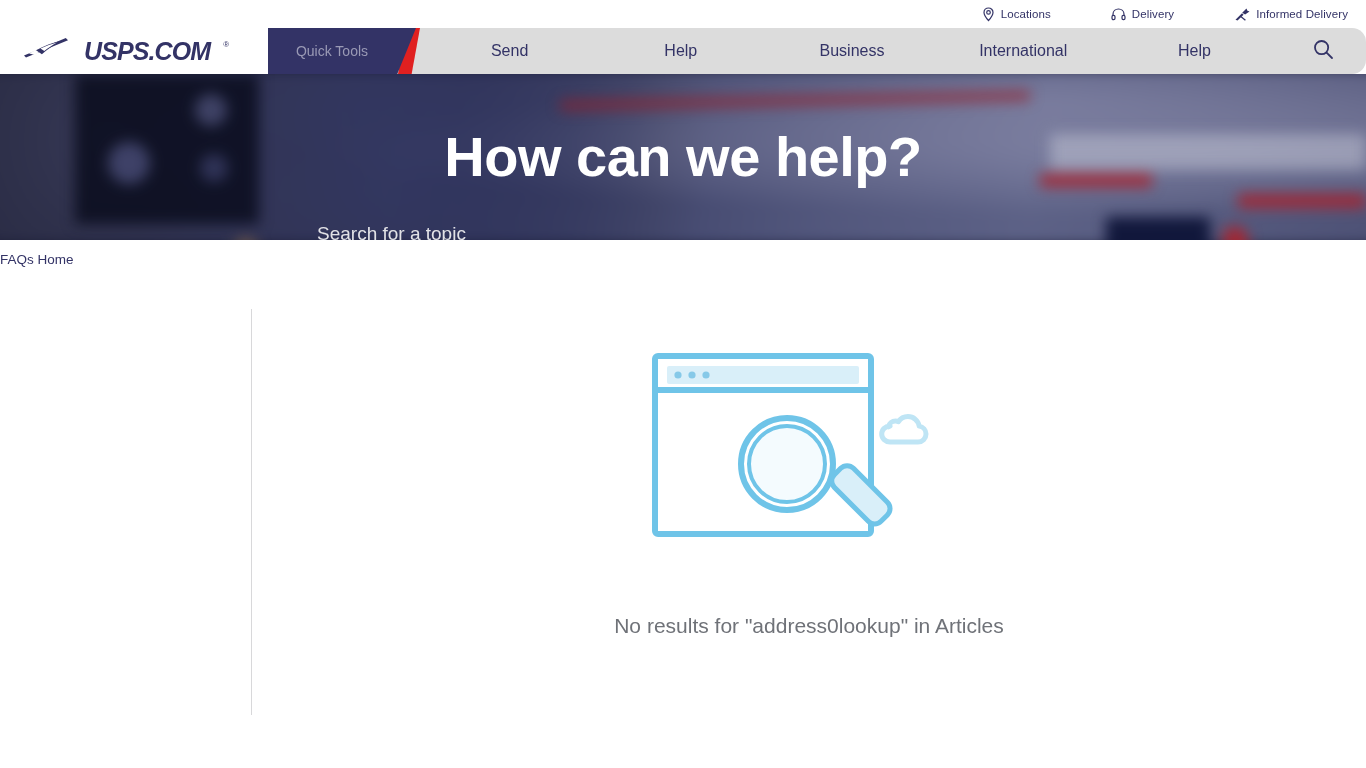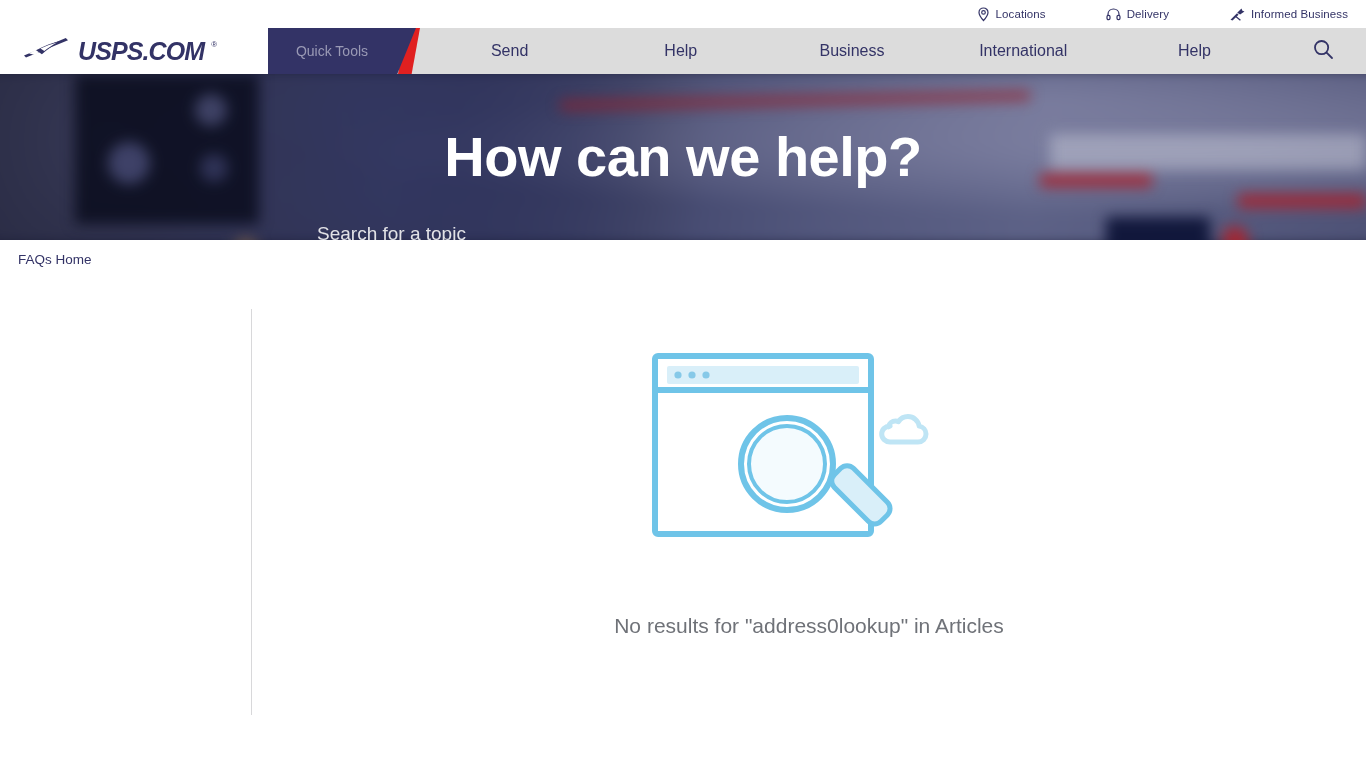--- a/index.html
+++ b/index.html
@@ -52,21 +52,21 @@
     display: flex;
     align-items: center;
     padding-left: 24px;
     background: #ffffff;
     flex: 0 0 268px;
     z-index: 4;
   }
   .logo {
     display: flex;
     align-items: center;
-    gap: 8px;
+    gap: 14px;
     cursor: pointer;
   }
   .logo .wordmark {
     font-family: "Liberation Sans", sans-serif;
     font-weight: bold;
     font-style: italic;
     font-size: 25px;
     letter-spacing: -0.9px;
     color: #333366;
     line-height: 1;
@@ -79,20 +79,21 @@
     top: -7px;
     left: -1px;
   }
 
   .nav-strip {
     position: relative;
     flex: 1 1 auto;
     background: #dcdcdc;
     display: flex;
     align-items: center;
+    border-radius: 14px;
   }
   
   .quick-tools {
     position: absolute;
     left: -8px;
     top: 0;
     bottom: 0;
     width: 156px;
     background: #333366;
     clip-path: polygon(0 0, 100% 0, 88% 100%, 0 100%);
@@ -217,21 +218,20 @@
     font-family: "Liberation Sans", sans-serif;
     padding: 2px 4px 9px 4px;
   }
   .hero-search-input::placeholder { color: #e2e2e6; opacity: 1; }
 
   
   .breadcrumb {
     height: 38px;
     display: flex;
     align-items: center;
-    padding-left: 18px;
     background: #ffffff;
   }
   .breadcrumb-link {
     font-size: 13.5px;
     color: #333366;
     cursor: pointer;
   }
 
   
   .content {
@@ -293,21 +293,21 @@
   </div>
 
   <div class="utility-item">
     <span>
       <svg width="16" height="15" viewBox="0 0 16 15" fill="none">
         <path d="M1.5 12.8L8 6.2l1.6 1.6L3.5 13.4z" fill="#333366"></path>
         <path d="M8.2 5.8l4.3-4.2.9 2.2 2.1.6-4.4 3.2z" fill="#333366"></path>
         <path d="M6.8 9.6l4.6 3.6" stroke="#333366" stroke-width="1.3"></path>
       </svg>
     </span>
-    <span class="u-label">Informed Business</span>
+    <span class="u-label">Informed Delivery</span>
   </div>
 </div>
 
 <div class="main-nav">
 
   <div class="logo-zone">
     <div class="logo">
       <span>
         <svg width="46" height="24" viewBox="0 0 46 24">
           <path d="M2 20.5L44 3.2 41.8 1 0 18.6z" fill="#333366"></path>

